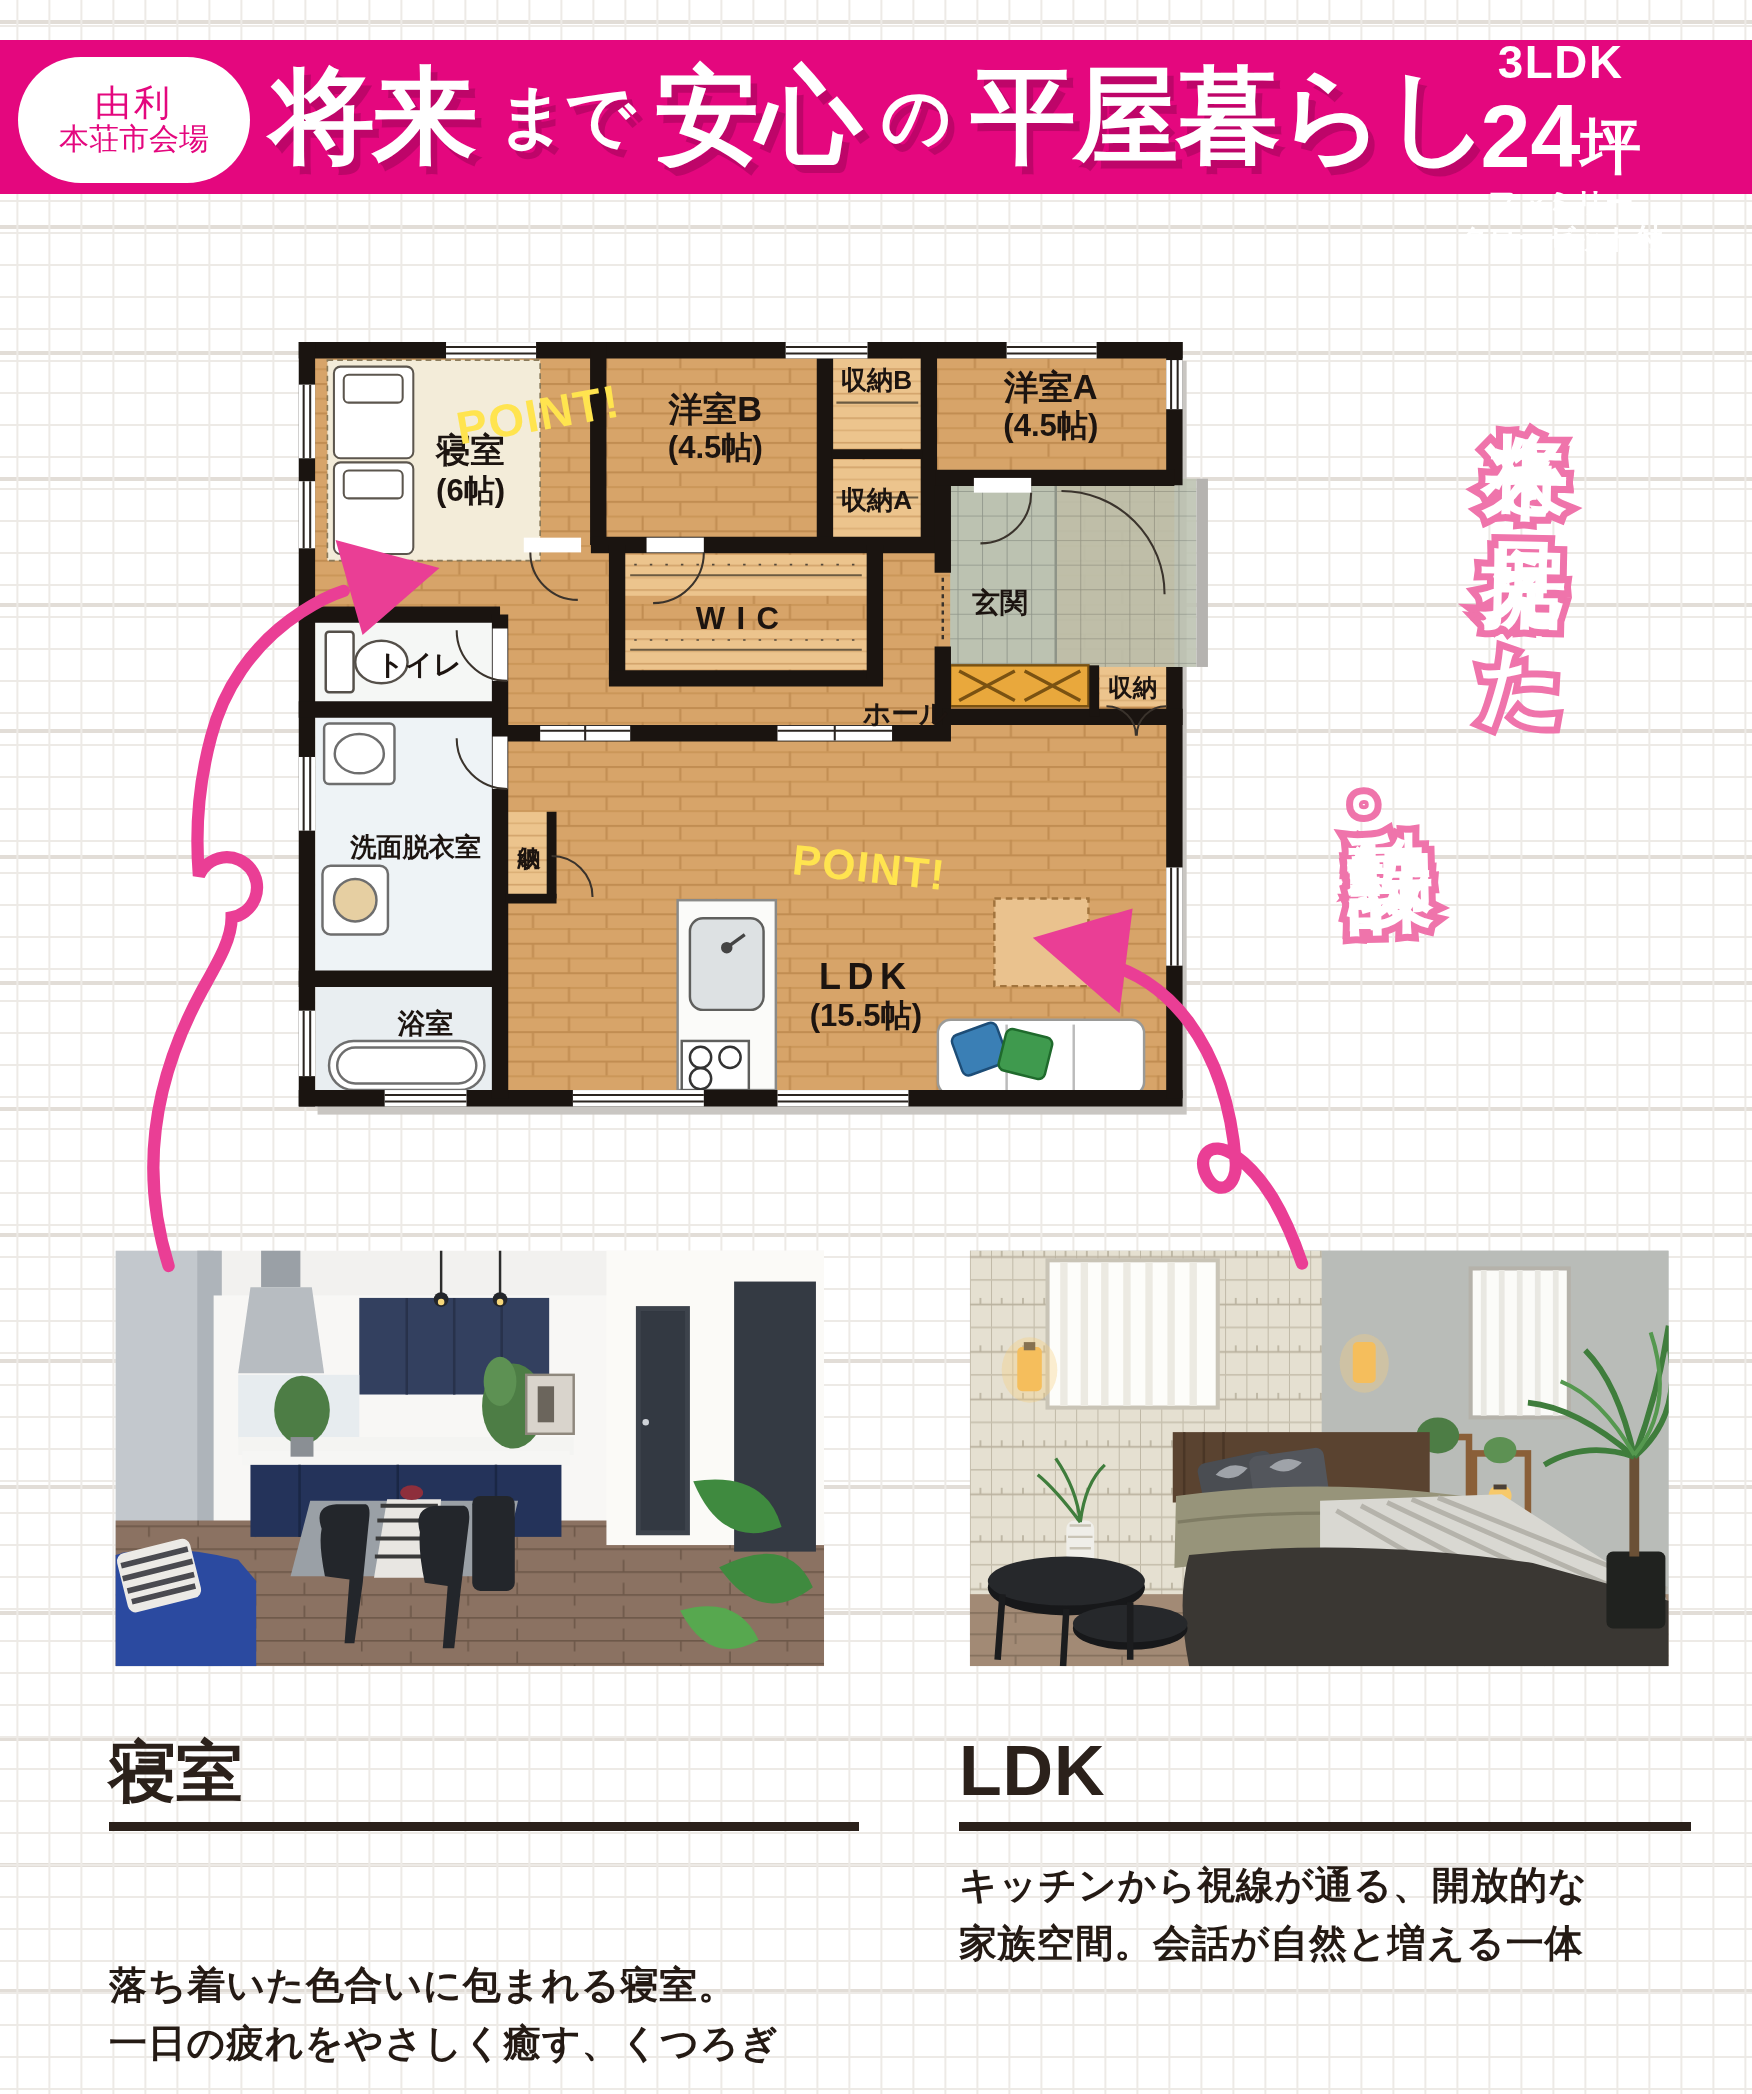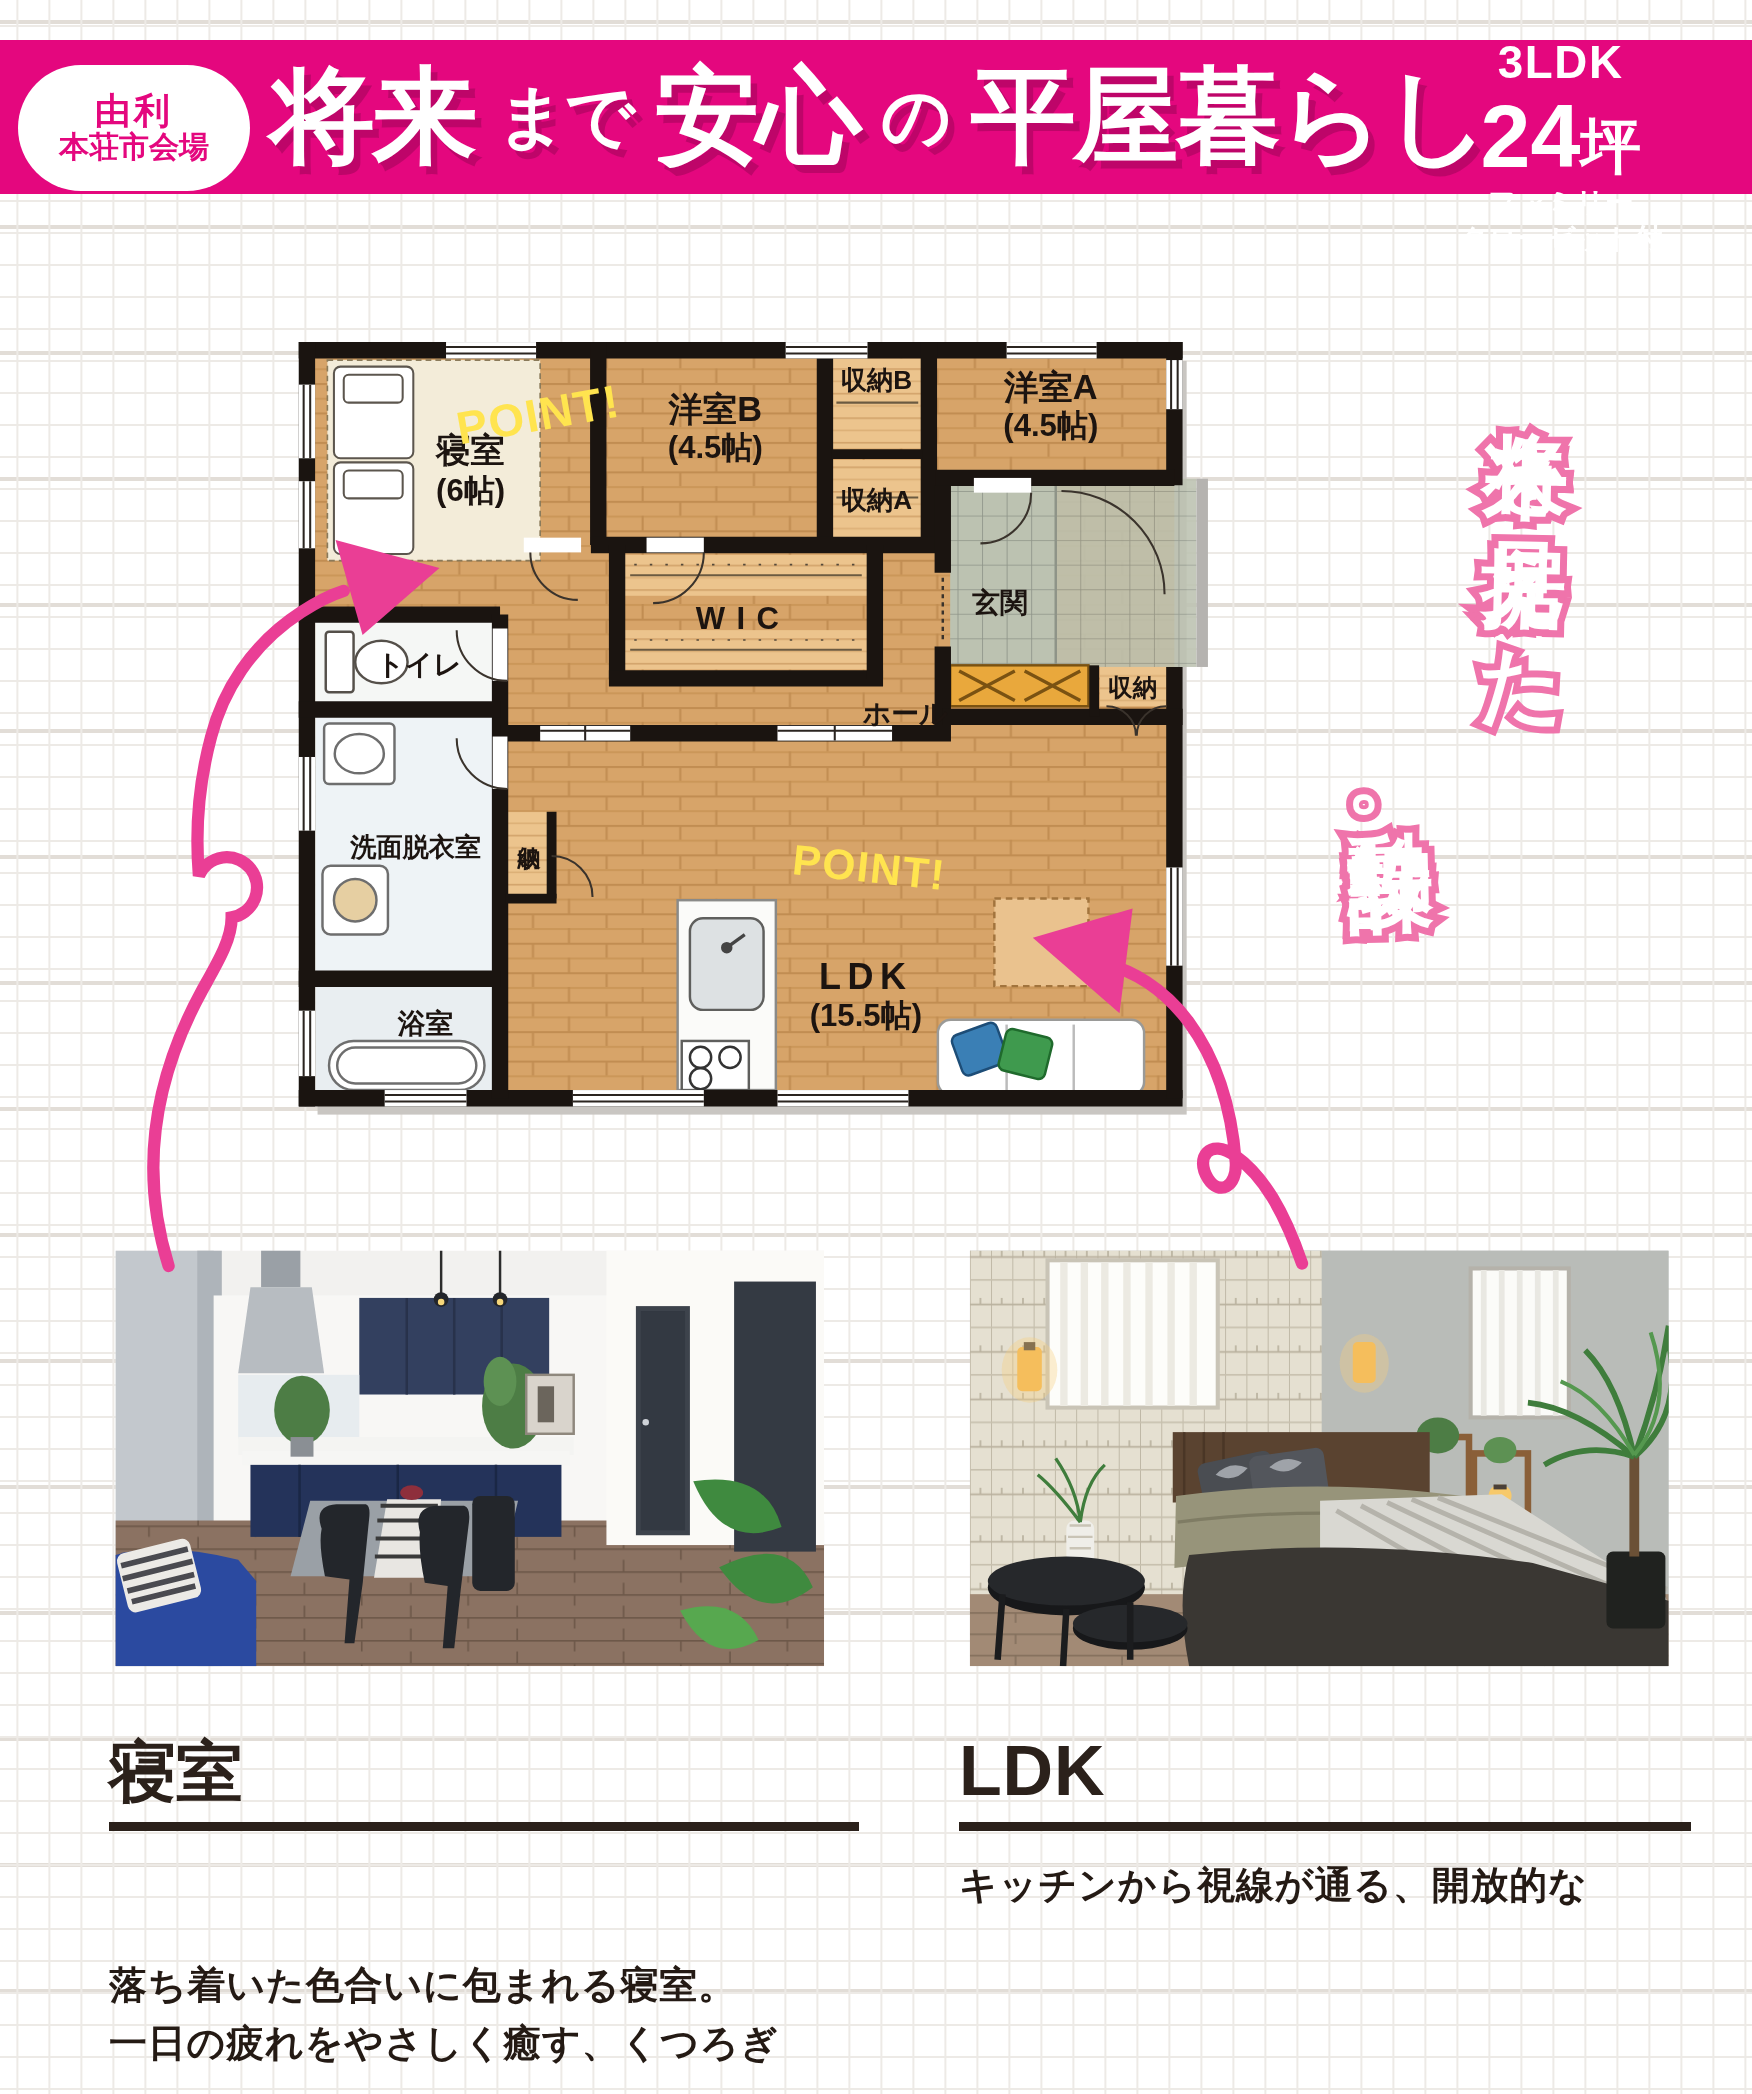--- a/index.html
+++ b/index.html
@@ -11,21 +11,21 @@
       repeating-linear-gradient(to right, #edeae6 0 1.6px, transparent 1.6px 32px),
       repeating-linear-gradient(to bottom, #edeae6 0 1.6px, transparent 1.6px 32px),
       repeating-linear-gradient(to bottom, #e2ddd7 0 4.1px, transparent 4.1px 126px);
     background-position: 16.4px 40px, 0 40px, 0 99px;
   }
   .abs{position:absolute;}
   
   .band{left:0;right:0;top:40px;height:154px;background:#e4077e;}
   .venue{left:18px;top:57px;width:232px;height:126px;background:#fff;border-radius:65px;
          display:flex;flex-direction:column;align-items:center;justify-content:center;
-         color:#e4077e;font-weight:700;line-height:1.08;margin-top:8px;}
+         color:#e4077e;font-weight:400;line-height:1.08;}
   .venue .v1{font-size:36px;letter-spacing:3.3px;}
   .venue .v2{font-size:30px;}
   .title{left:270px;top:40px;height:154px;display:flex;align-items:center;color:#fff;font-weight:900;
          letter-spacing:-2.5px;text-shadow:6.5px 8.2px 0 rgba(40,0,25,.20);white-space:nowrap;gap:20px;}
   .title .big{font-size:105px;}
   .title .small{font-size:69px;padding:0 1.6px;}
   
   .sealwrap{left:1430px;top:3.3px;width:263px;height:296px;}
   .seal-txt{fill:#fff;font-weight:900;text-anchor:middle;font-family:"Liberation Sans",sans-serif;}
   
@@ -476,14 +476,15 @@
 <div class="abs rule" style="left:109px;top:1822px;width:750px;"></div>
 <div class="abs" style="left:109px;top:1956px;">
   <div class="ptext">落ち着いた色合いに包まれる寝室。</div>
   <div class="ptext">一日の疲れをやさしく癒す、くつろぎ</div>
 </div>
 
 <div class="abs caph en" style="left:959px;top:1736px;">LDK</div>
 <div class="abs rule" style="left:959px;top:1822px;width:732px;"></div>
 <div class="abs" style="left:959px;top:1856px;">
   <div class="ptext">キッチンから視線が通る、開放的な</div>
+  <div class="ptext">家族空間。会話が自然と増える一体</div>
 </div>
 
 
 </body></html>

